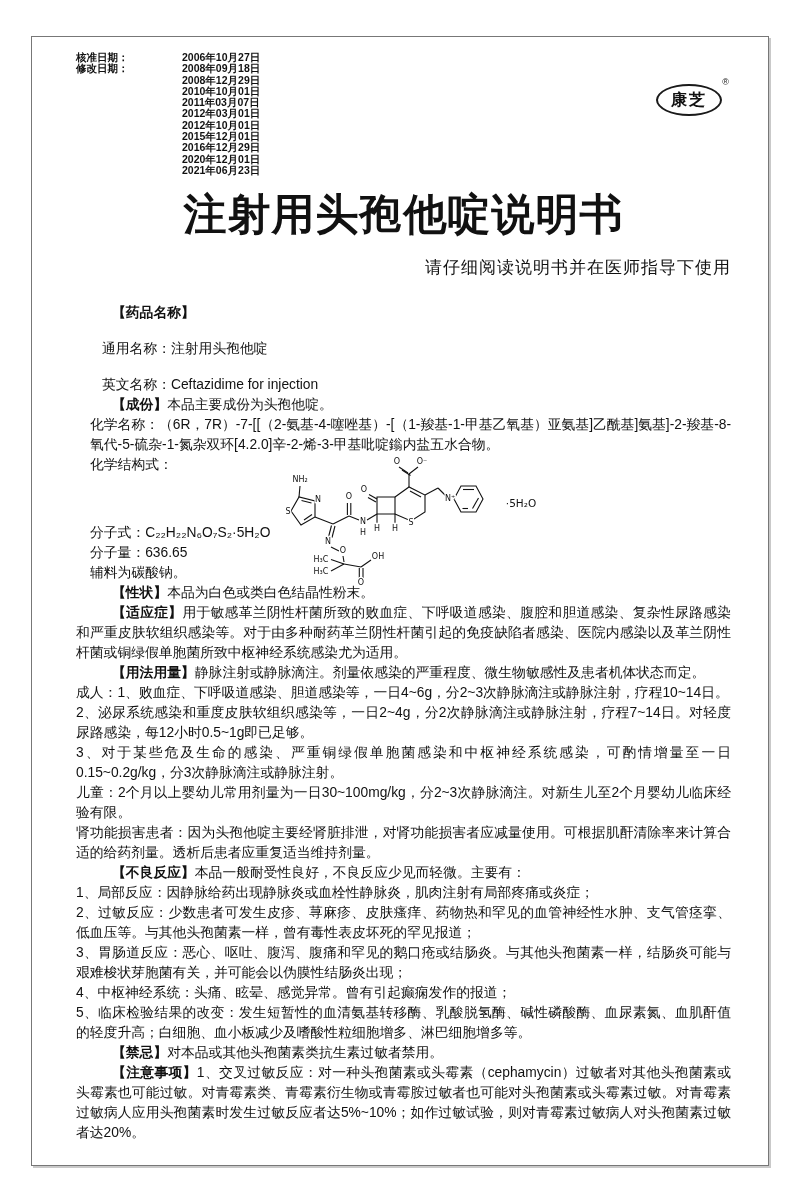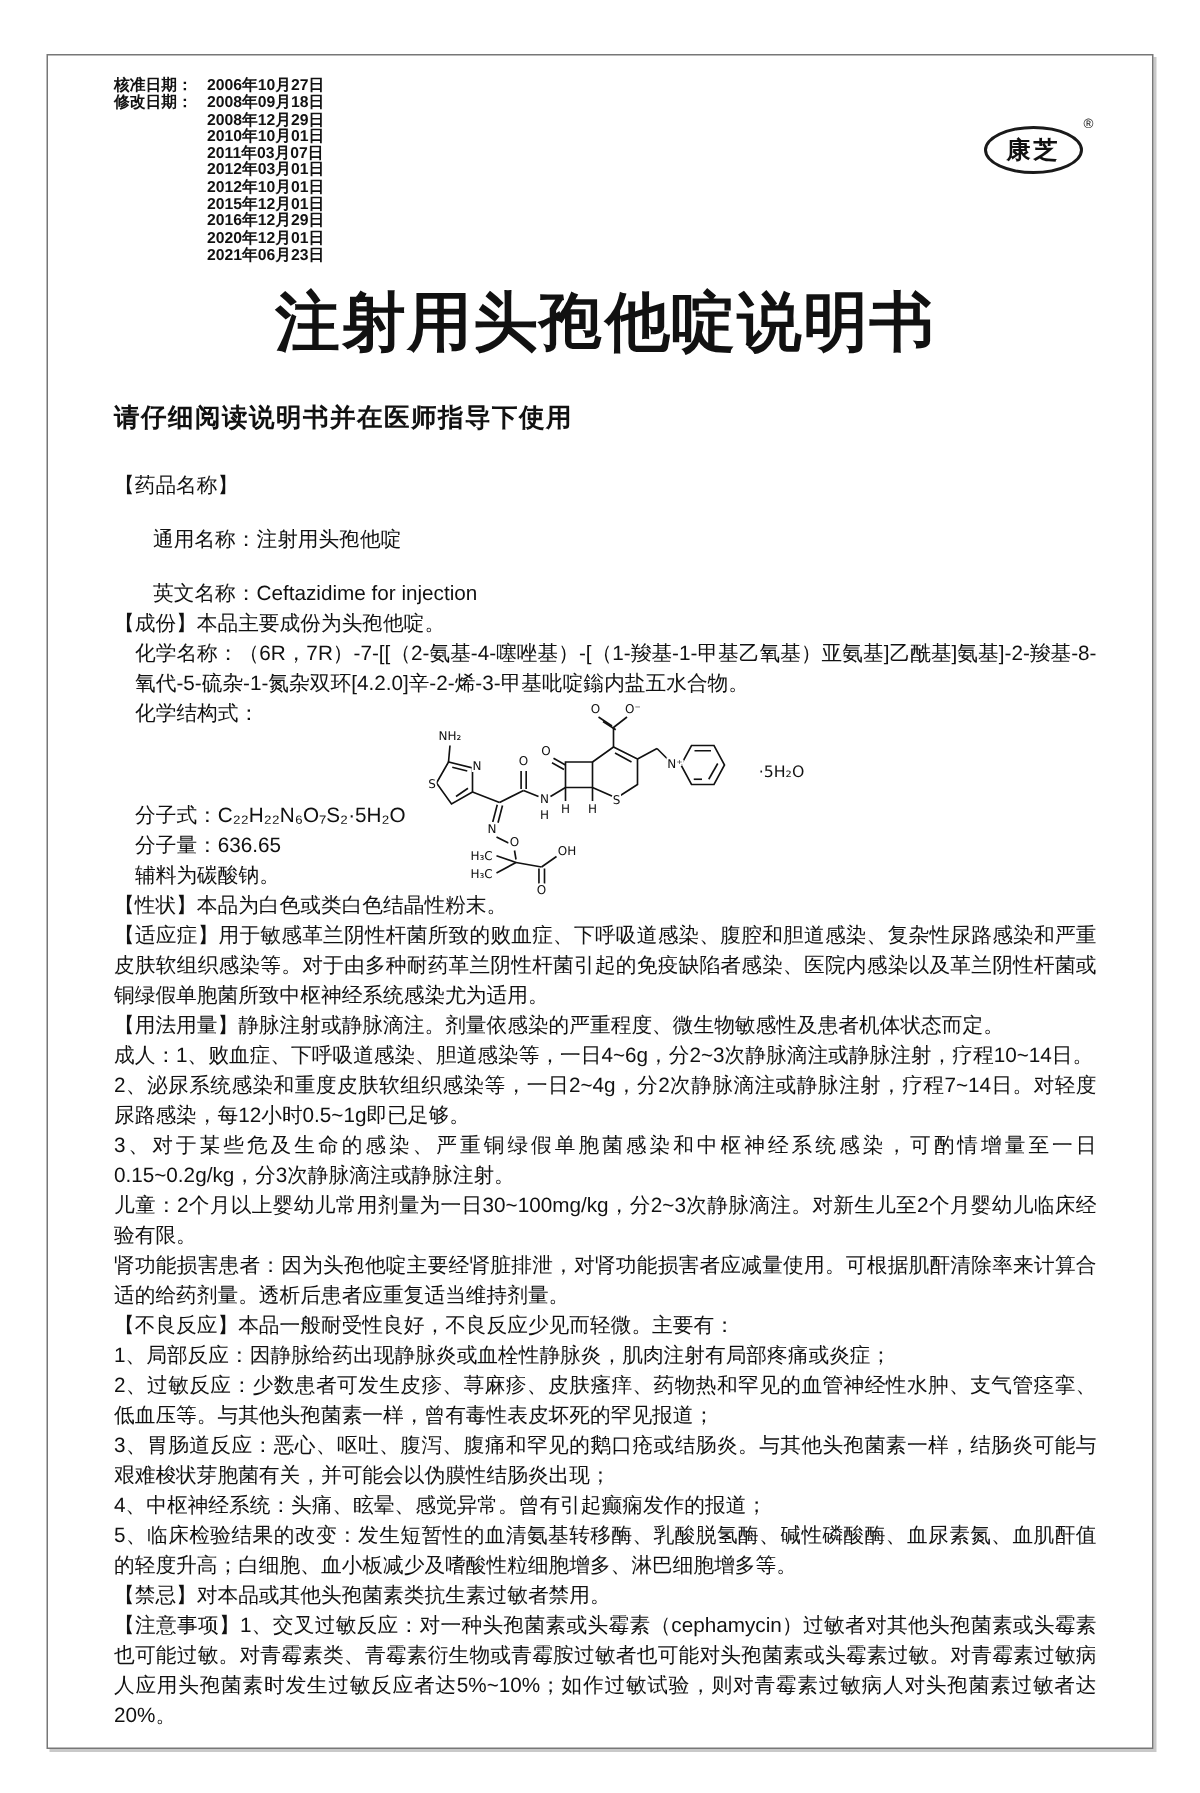--- a/index.html
+++ b/index.html
@@ -4,37 +4,37 @@
 <style>
   * { margin:0; padding:0; box-sizing:border-box; }
   html,body { width:800px; height:1195px; background:#ffffff; font-family:"Liberation Sans","DejaVu Sans",sans-serif; color:#111; }
   .sheet {
     position:absolute; left:31px; top:36px; width:738px; height:1130px;
     background:#fff; border:1px solid #777; box-shadow:2px 2px 0 #c9c9c9;
   }
   .content { position:absolute; left:44px; right:37px; top:0; }
 
   .dates { margin-top:15px; font-weight:bold; font-size:10.5px; line-height:11.3px; }
-  .date-row { display:flex; }
+  .date-row { display:flex;gap:44px; }
   .date-label { width:62px; flex:0 0 62px; }
 
   .logo {
     position:absolute; top:47px; right:46px; width:66px; height:32px;
     border:2px solid #1a1a1a; border-radius:50%;
     display:flex; align-items:center; justify-content:center;
     font-weight:bold; font-size:16px; letter-spacing:2px;
   }
   .logo-reg { position:absolute; top:-9px; right:-9px; font-size:9px; font-weight:normal; letter-spacing:0; }
 
   .title { text-align:center; margin-top:10px; font-size:43px; font-weight:bold; letter-spacing:1px; }
-  .subtitle { text-align:left; margin-top:23px; font-size:17px; font-weight:bold; letter-spacing:1px; }
+  .subtitle { text-align:right; margin-top:12px; font-size:17px; font-weight:normal; letter-spacing:1px; }
 
   .body { margin-top:24px; }
   .para { font-size:13.8px; line-height:20px; text-align:justify; }
-  .para .head { font-weight:normal; }
+  .para .head { font-weight:bold;margin-left:36px; }
   .ind1 { padding-left:14px; }
   .ind2 { padding-left:26px;margin-top:16px; }
 
   .struct-block { position:relative; padding-top:48px; }
   .struct-block svg { position:absolute; left:195px; top:-24px; }
   .bond { stroke:#111; stroke-width:1.1; fill:none; }
   .atom { font:8px "DejaVu Sans",sans-serif; fill:#111; text-anchor:middle;
           paint-order:stroke; stroke:#fff; stroke-width:2.5px; }
   .atom.big { font-size:10.5px; }
 </style>

